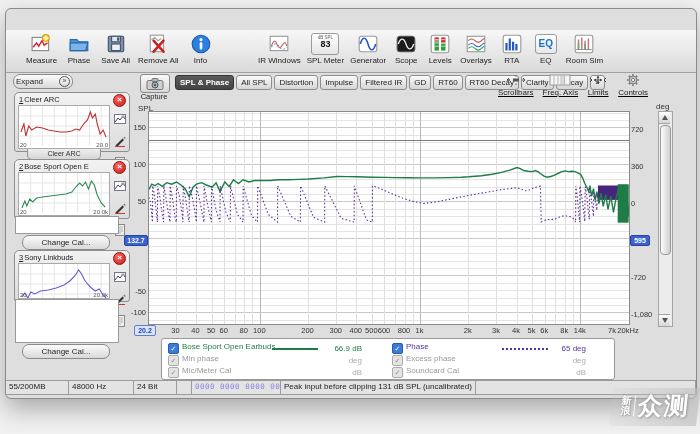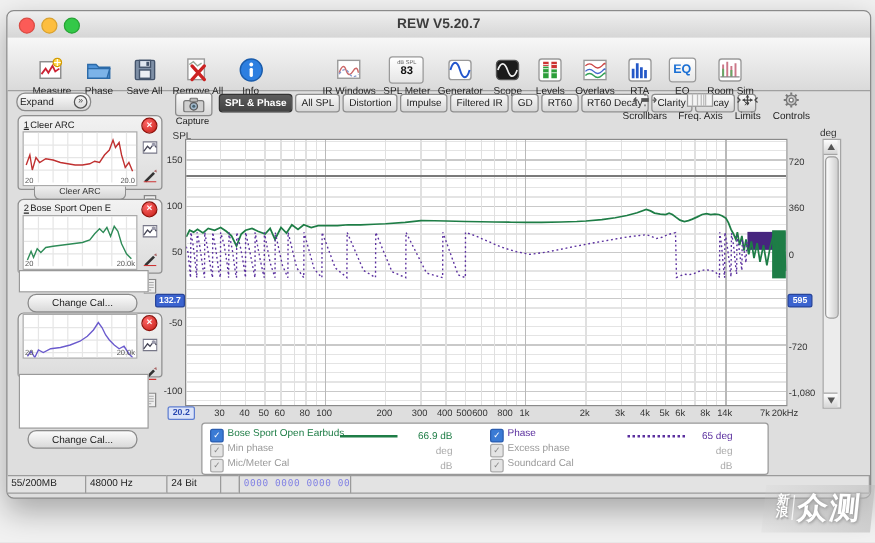--- a/index.html
+++ b/index.html
@@ -14,21 +14,21 @@
   #light-close{left:9px;background:#fc5b57;border:1px solid #d94c44;}
   #light-min{left:27px;background:#fdbe3f;border:1px solid #d9a230;}
   #light-zoom{left:45px;background:#34c848;border:1px solid #28a436;}
   #win-title{position:absolute;left:0;top:4px;width:100%;text-align:center;font-size:11px;font-weight:bold;color:#3d3d3d;}
   
   #toolbar{position:absolute;left:0;top:21px;width:100%;height:42px;background:linear-gradient(#f7f7f7,#dadada);border-bottom:1px solid #a0a0a0;}
   .tb-group{position:absolute;top:3px;display:flex;align-items:flex-start;}
   #tb-left{left:20px;gap:8px;}
   #tb-mid{left:252px;gap:6px;}
   #tb-right{left:614px;}
-  .tb-item{display:flex;flex-direction:column;align-items:center;min-width:28px;cursor:default;margin-top:12px;}
+  .tb-item{display:flex;flex-direction:column;align-items:center;min-width:28px;cursor:default;}
   .tb-icon{width:22px;height:22px;display:flex;align-items:center;justify-content:center;}
   .tb-icon svg{width:22px;height:22px;}
   .tb-label{font-size:8px;color:#222;margin-top:1px;white-space:nowrap;}
   .splm{width:26px;height:20px;background:linear-gradient(#fff,#e5e5e5);border:1px solid #9a9a9a;border-radius:3px;text-align:center;}
   .splm-cap{font-size:4.5px;color:#666;margin-top:1px;}
   .splm-val{font-size:9px;font-weight:bold;color:#111;line-height:9px;}
   .eqbox{width:24px;height:18px;background:linear-gradient(#fff,#e8e8e8);border:1px solid #9a9a9a;border-radius:3px;
          font-size:10px;font-weight:bold;color:#1a6fd4;text-align:center;line-height:18px;}
   
   #sidebar{position:absolute;left:3px;top:63px;width:123px;height:308px;}
@@ -55,21 +55,21 @@
   
   #graphpanel{position:absolute;left:126px;top:63px;width:561px;height:308px;}
   #capture-btn{position:absolute;left:8px;top:2px;width:28px;height:17px;background:linear-gradient(#fafafa,#d8d8d8);
                border:1px solid #8a8a8a;border-radius:3px;display:flex;align-items:center;justify-content:center;}
   #capture-label{position:absolute;left:2px;top:20px;width:40px;text-align:center;font-size:7.5px;color:#222;}
   #tabs{position:absolute;left:43px;top:3px;display:flex;gap:2px;}
   .tab{height:13px;line-height:13px;padding:0 4px;font-size:8px;color:#222;background:linear-gradient(#fafafa,#d6d6d6);
        border:1px solid #8d8d8d;border-radius:3px;white-space:nowrap;}
   .tab.active{background:linear-gradient(#5c5c5c,#434343);color:#fff;border-color:#333;font-weight:bold;}
   #gtools{position:absolute;left:366px;top:1px;display:flex;gap:9px;}
-  .gtool{display:flex;flex-direction:column;align-items:center;}
+  .gtool{display:flex;flex-direction:column;align-items:center;text-decoration:underline;}
   .gtool-ico{height:14px;display:flex;align-items:center;}
   .gtool-lab{font-size:8px;color:#222;margin-top:1px;white-space:nowrap;}
   #spl-title{position:absolute;left:6px;top:32px;font-size:8px;color:#333;}
   #deg-title{position:absolute;left:524px;top:30px;font-size:8px;color:#333;}
   #plot{position:absolute;left:16px;top:39px;width:480px;height:212px;background:#fff;border:1px solid #8a8a8a;}
   #plot svg{display:block;}
   .ytick{position:absolute;font-size:7.5px;color:#333;}
   .ytick.l{width:28px;text-align:right;left:-14px;}
   .ytick.r{left:499px;width:30px;text-align:left;}
   .cursor-box{position:absolute;font-size:7px;font-weight:bold;border-radius:2px;text-align:center;line-height:9px;height:9px;}
@@ -104,26 +104,20 @@
              background:linear-gradient(100deg,rgba(205,205,205,.15),rgba(190,190,190,.65));
              transform:skewX(-6deg);padding:2px 8px 4px 10px;}
   #wm-small{display:flex;flex-direction:column;font-size:10px;line-height:10px;color:#fff;font-weight:bold;
             text-shadow:0 0 2px #9a9a9a,1px 1px 1px #aaa;border-right:1px solid rgba(255,255,255,.8);padding-right:3px;margin-right:3px;}
   #wm-large{font-size:24px;font-weight:bold;color:#fff;text-shadow:0 0 3px #969696,1px 1px 2px #ababab;letter-spacing:2px;}
 </style>
 </head>
 <body>
 
 <div id="window">
-  <div id="titlebar">
-    <div class="light" id="light-close"></div>
-    <div class="light" id="light-min"></div>
-    <div class="light" id="light-zoom"></div>
-    <div id="win-title">REW V5.20.7</div>
-  </div>
 
   <div id="toolbar">
     <div class="tb-group" id="tb-left">
         <div class="tb-item">
           <div class="tb-icon">
             <svg viewBox="0 0 20 20">
               <rect x="1" y="4" width="15" height="12" fill="#fff" stroke="#888"></rect>
               <polyline points="2,13 5,9 7,12 10,7 12,11 15,9" fill="none" stroke="#c23" stroke-width="1.3"></polyline>
               <circle cx="13.5" cy="4.5" r="3" fill="#ffd64d" stroke="#d39b00"></circle>
               <path d="M13.5 2v5M11 4.5h5" stroke="#fff" stroke-width=".8"></path>
@@ -344,20 +338,21 @@
               </svg></span>
             <span><svg viewBox="0 0 12 12">
                 <rect x="1.5" y="0.5" width="9" height="11" fill="#eee" stroke="#888"></rect>
                 <path d="M3 3h6M3 5h6M3 7h6M3 9h4" stroke="#aaa" stroke-width=".8"></path>
               </svg></span>
           </div>
         </div>
         <div class="notes" style="top: 144px; height: 16px;"></div>
         <div class="mini-btn ccal" style="top: 163px;">Change Cal...</div>
         <div class="card" style="top: 178px; height: 50px;">
+          <div class="card-title"><span class="idx">3</span><span>Sony Linkbuds</span></div>
           <div class="thumb" style="height: 34px;">
             <svg viewBox="0 0 92 34" preserveAspectRatio="none">
               <g stroke="#e6e6e6" stroke-width="1">
                 <line x1="12" y1="0" x2="12" y2="40"></line>
                 <line x1="24" y1="0" x2="24" y2="40"></line>
                 <line x1="36" y1="0" x2="36" y2="40"></line>
                 <line x1="48" y1="0" x2="48" y2="40"></line>
                 <line x1="60" y1="0" x2="60" y2="40"></line>
                 <line x1="72" y1="0" x2="72" y2="40"></line>
                 <line x1="84" y1="0" x2="84" y2="40"></line>
@@ -534,21 +529,21 @@
           <rect x="468.69073759760454" y="72.22059336823733" width="10.960452876264412" height="38.478184991274006" fill="#1e7d46"></rect>
           <polyline points="0.0,77.5 2.7,72.2 5.9,73.7 9.0,71.5 13.4,74.4 17.6,70.7 22.7,72.2 27.5,70.0 32.0,73.0 36.2,76.7 40.2,84.8 44.0,75.2 47.5,72.2 52.6,70.7 57.3,73.0 63.1,75.2 67.1,70.7 71.0,79.6 75.8,70.0 80.2,74.4 84.5,67.8 89.4,71.5 94.0,67.8 100.0,70.0 105.5,68.5 111.3,68.5 121.0,68.5 129.6,67.8 139.5,67.8 150.2,67.4 159.5,67.0 175.1,65.9 187.8,64.5 198.5,64.6 207.8,64.8 223.3,65.2 236.0,65.4 246.7,65.6 260.2,65.8 271.5,65.9 284.2,65.9 299.8,65.6 312.4,65.2 319.8,64.8 332.5,63.7 343.2,62.2 352.5,60.4 360.7,58.2 368.0,55.6 371.4,56.7 374.6,58.5 379.2,59.3 383.5,59.6 386.3,58.5 388.9,59.6 391.4,61.5 395.0,64.1 398.5,65.2 401.8,64.5 404.9,63.3 408.9,61.5 412.7,59.6 416.2,58.9 419.6,59.6 422.9,59.3 426.0,59.6 428.9,60.8 431.8,62.6 433.8,66.3 435.8,71.5 437.8,75.2 439.7,79.6 440.9,73.7 442.7,84.1 444.5,76.7 446.2,88.5 447.8,79.6 450.0,91.5 452.1,81.1 454.2,94.4 456.7,82.6 459.0,97.4 461.8,84.1 464.5,100.3 467.0,86.3 469.5,76.7 471.1,93.7 472.7,81.1 474.2,98.9 475.7,84.1 477.2,103.3 478.6,88.5 480.0,104.8" fill="none" stroke="#1e7d46" stroke-width="1.4"></polyline>
           <polyline points="0.0,85.3 1.4,89.9 2.7,102.3 3.4,110.1 3.7,73.9 5.3,82.8 7.2,98.2 8.4,110.1 8.7,73.9 10.8,84.8 13.1,101.3 14.6,110.1 14.8,73.9 17.0,86.3 19.7,103.3 21.0,110.1 21.2,73.9 23.7,87.9 26.1,105.4 27.3,110.1 27.5,73.9 30.3,83.8 32.9,100.2 33.9,110.1 34.2,73.9 37.0,88.9 39.4,106.4 40.2,110.1 40.4,73.9 43.6,86.9 46.5,103.3 47.4,110.1 47.5,73.9 50.9,89.4 54.2,106.4 55.0,110.1 55.1,73.9 58.8,94.1 61.7,107.4 62.4,110.1 62.5,73.9 67.1,98.2 71.0,110.1 71.2,73.9 76.9,100.2 81.3,110.1 81.5,73.9 88.4,102.3 94.0,110.1 94.2,73.9 102.4,103.3 108.5,110.1 108.7,73.9 119.2,102.3 128.5,110.1 128.7,73.9 141.8,104.3 151.4,110.1 151.6,73.9 164.6,105.4 175.6,110.1 175.8,73.9 192.2,106.4 205.1,110.1 205.3,73.9 217.5,107.9 223.3,110.1 223.4,73.9 231.2,76.6 240.5,80.7 252.4,85.8 264.2,89.4 274.9,91.5 287.1,89.9 299.8,87.4 312.4,84.8 326.4,82.2 340.7,79.7 352.5,77.6 362.6,76.4 368.0,75.8 371.4,76.8 376.2,78.8 380.7,77.8 384.9,75.8 388.9,74.7 391.4,74.1 392.2,109.9 395.0,108.7 398.5,107.4 401.8,107.8 405.9,107.0 409.9,105.2 414.5,103.9 418.8,104.1 422.9,105.2 426.0,108.4 426.6,110.1 426.8,73.9 428.2,83.8 429.6,100.2 430.7,110.1 430.9,73.9 432.5,82.8 434.5,98.2 435.8,109.5 436.2,74.5 437.8,83.8 439.0,96.1 440.3,107.4 440.6,76.6 442.1,85.8 443.3,95.1 444.5,104.3 444.8,79.7 446.2,87.9 447.8,98.2 448.4,81.7 448.9,85.8" fill="none" stroke="#5a2f9e" stroke-width="1.1" stroke-dasharray="1.5 2.2"></polyline>
         </svg>
     </div>
     <div id="ticks">
         <div class="ytick l" style="top: 50.9832px;">150</div>
         <div class="ytick l" style="top: 87.9815px;">100</div>
         <div class="ytick l" style="top: 124.98px;">50</div>
         <div class="ytick l" style="top: 161.978px;">0</div>
-        <div class="ytick l" style="top: 182px;">-50</div>
+        <div class="ytick l" style="top: 215px;">-50</div>
         <div class="ytick l" style="top: 235.975px;">-100</div>
         <div class="ytick r" style="top: 53px;">720</div>
         <div class="ytick r" style="top: 90px;">360</div>
         <div class="ytick r" style="top: 127px;">0</div>
         <div class="ytick r" style="top: 164px;">-360</div>
         <div class="ytick r" style="top: 201px;">-720</div>
         <div class="ytick r" style="top: 238px;">-1,080</div>
         <div class="xtick" style="left: 43.5228px;">30</div>
         <div class="xtick" style="left: 63.5419px;">40</div>
         <div class="xtick" style="left: 79.0698px;">50</div>
@@ -615,20 +610,21 @@
         </div>
       </div>
   </div>
 
   <div id="statusbar">
       <div class="st-cell" style="width: 56px; flex: 0 0 auto;">55/200MB</div>
       <div class="st-cell" style="width: 58px; flex: 0 0 auto;">48000 Hz</div>
       <div class="st-cell" style="width: 36px; flex: 0 0 auto;">24 Bit</div>
       <div class="st-cell" style="width: 8px; flex: 0 0 auto;"></div>
       <div class="st-cell st-digits" style="width: 82px; flex: 0 0 auto;">0000 0000  0000 0000  0000 0000</div>
+      <div class="st-cell" style="width: 188px; flex: 0 0 auto;">Peak input before clipping 131 dB SPL (uncalibrated)</div>
       <div class="st-cell" style="width: 250px; flex: 1 1 auto;"></div>
     </div>
 </div>
 
 <div id="watermark">
   <div id="wm-small">
     <span>新</span>
     <span>浪</span>
   </div>
   <div id="wm-large">众测</div>

